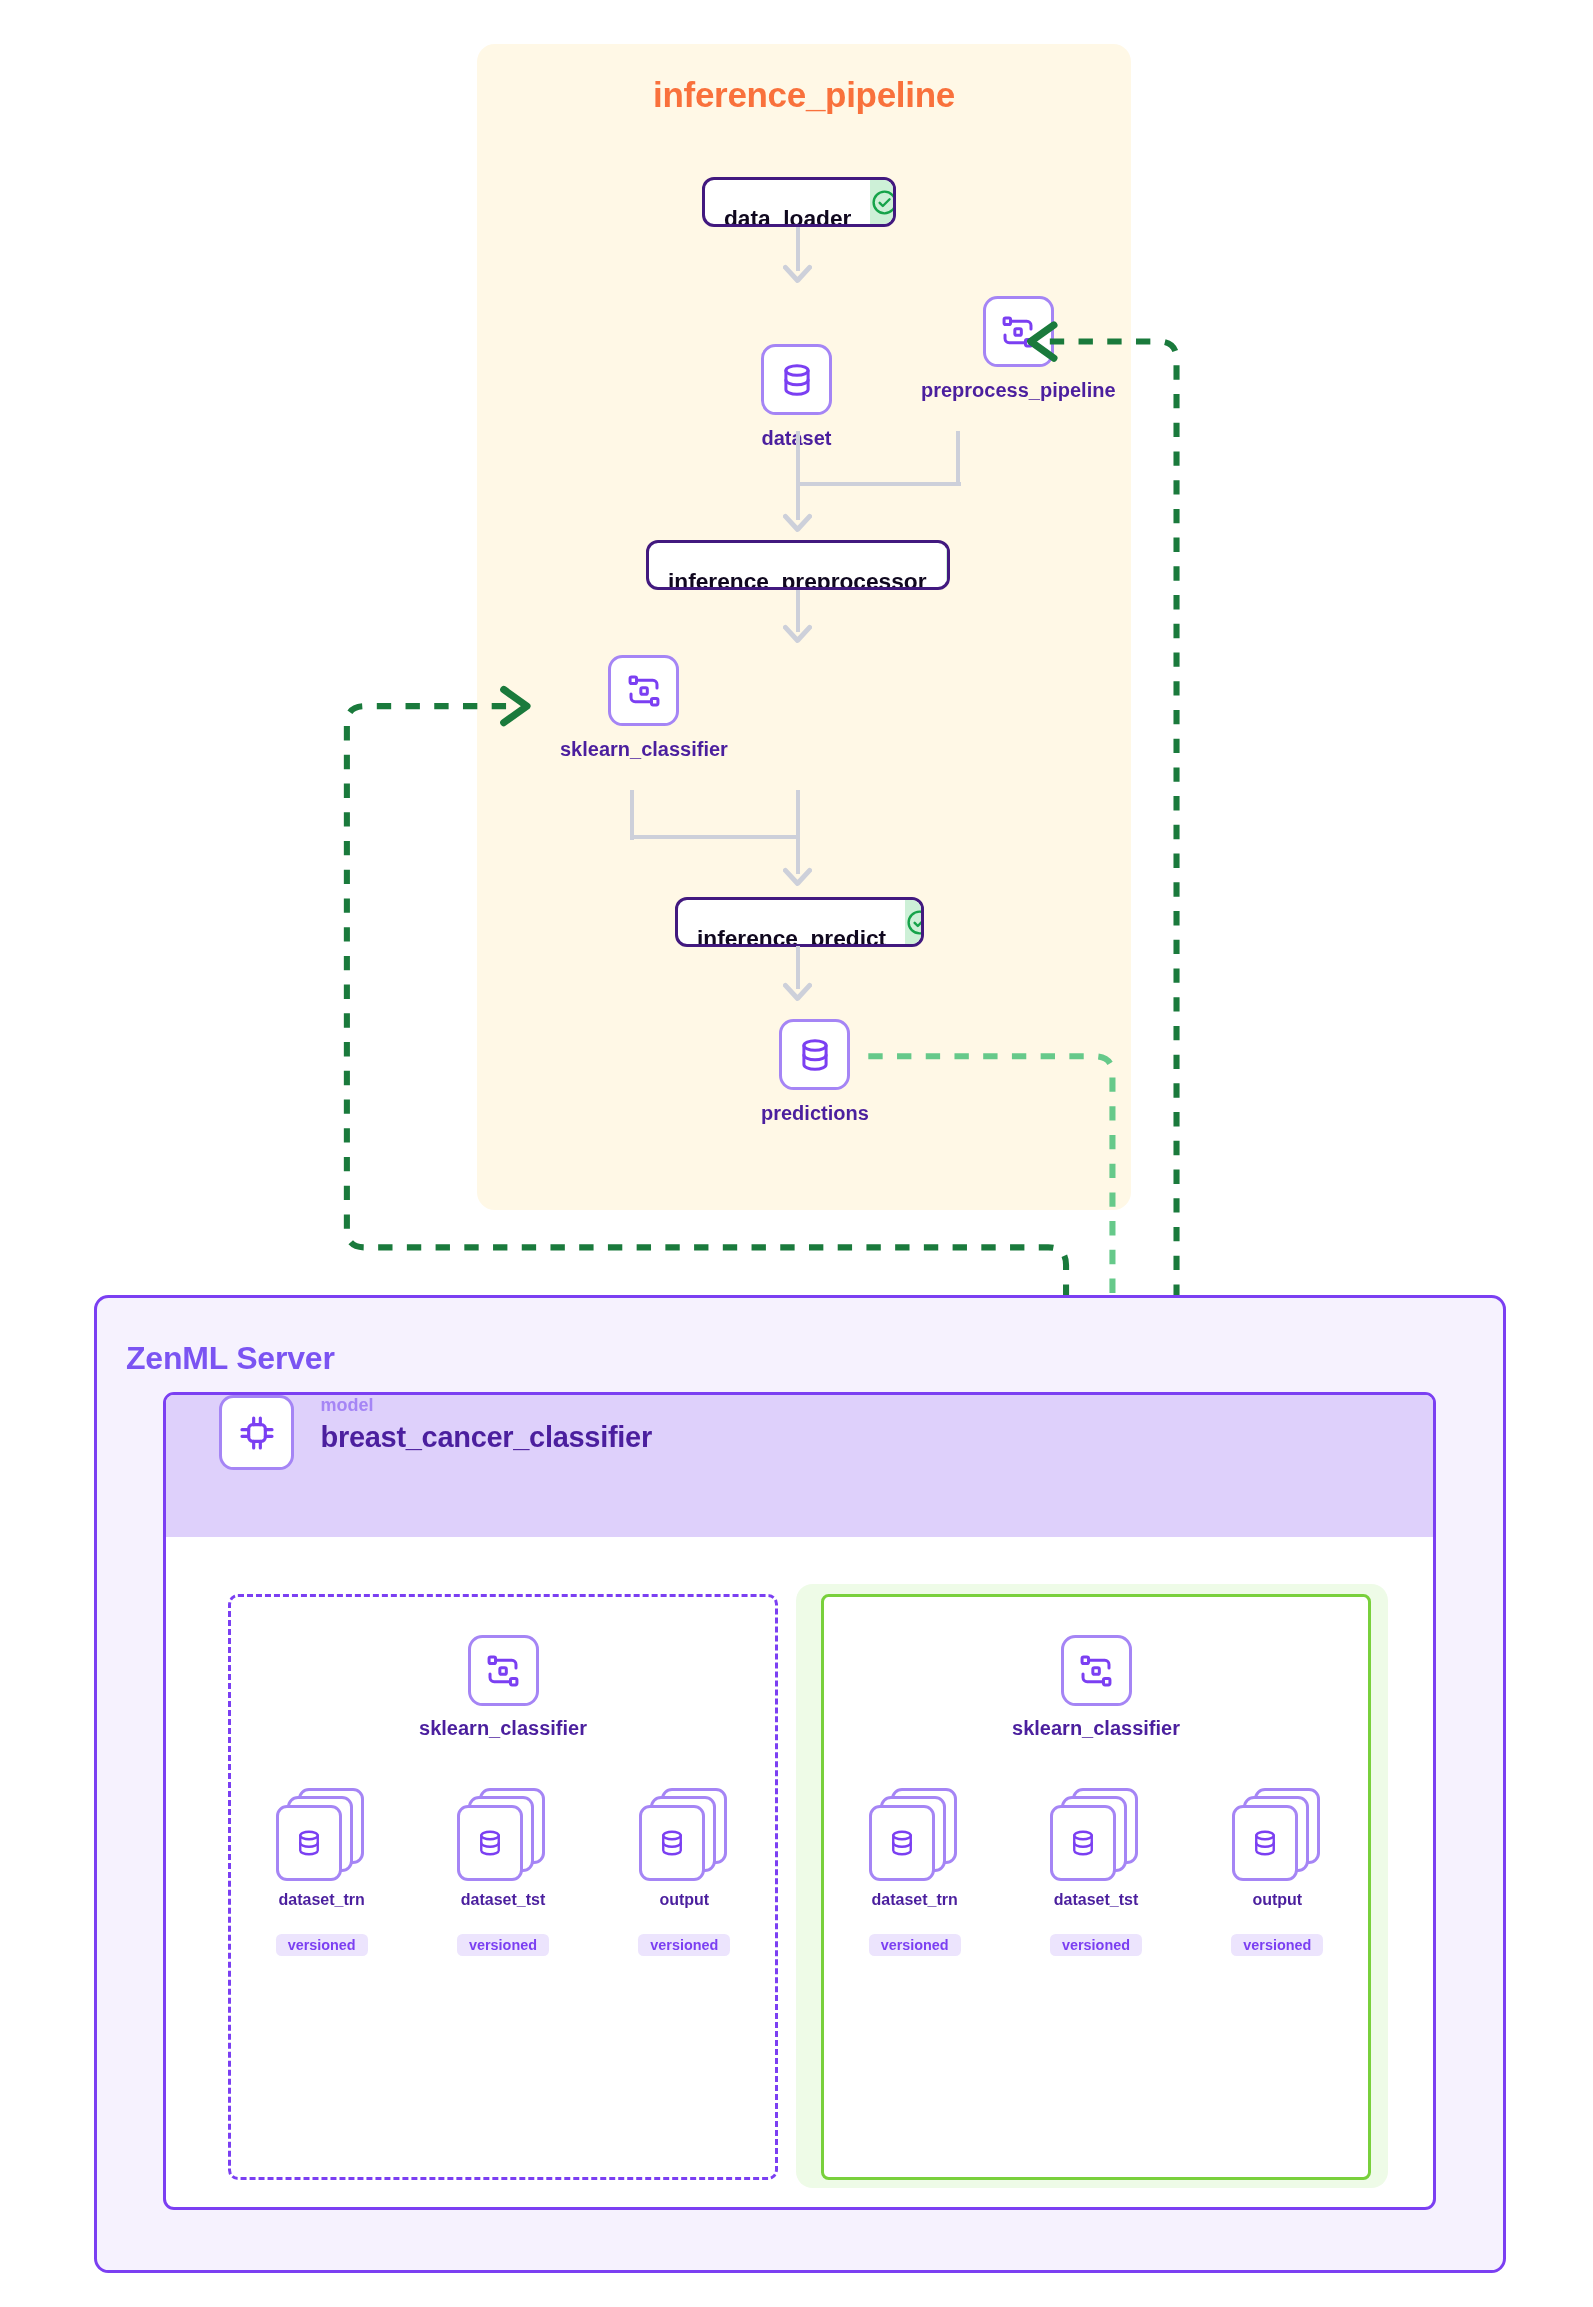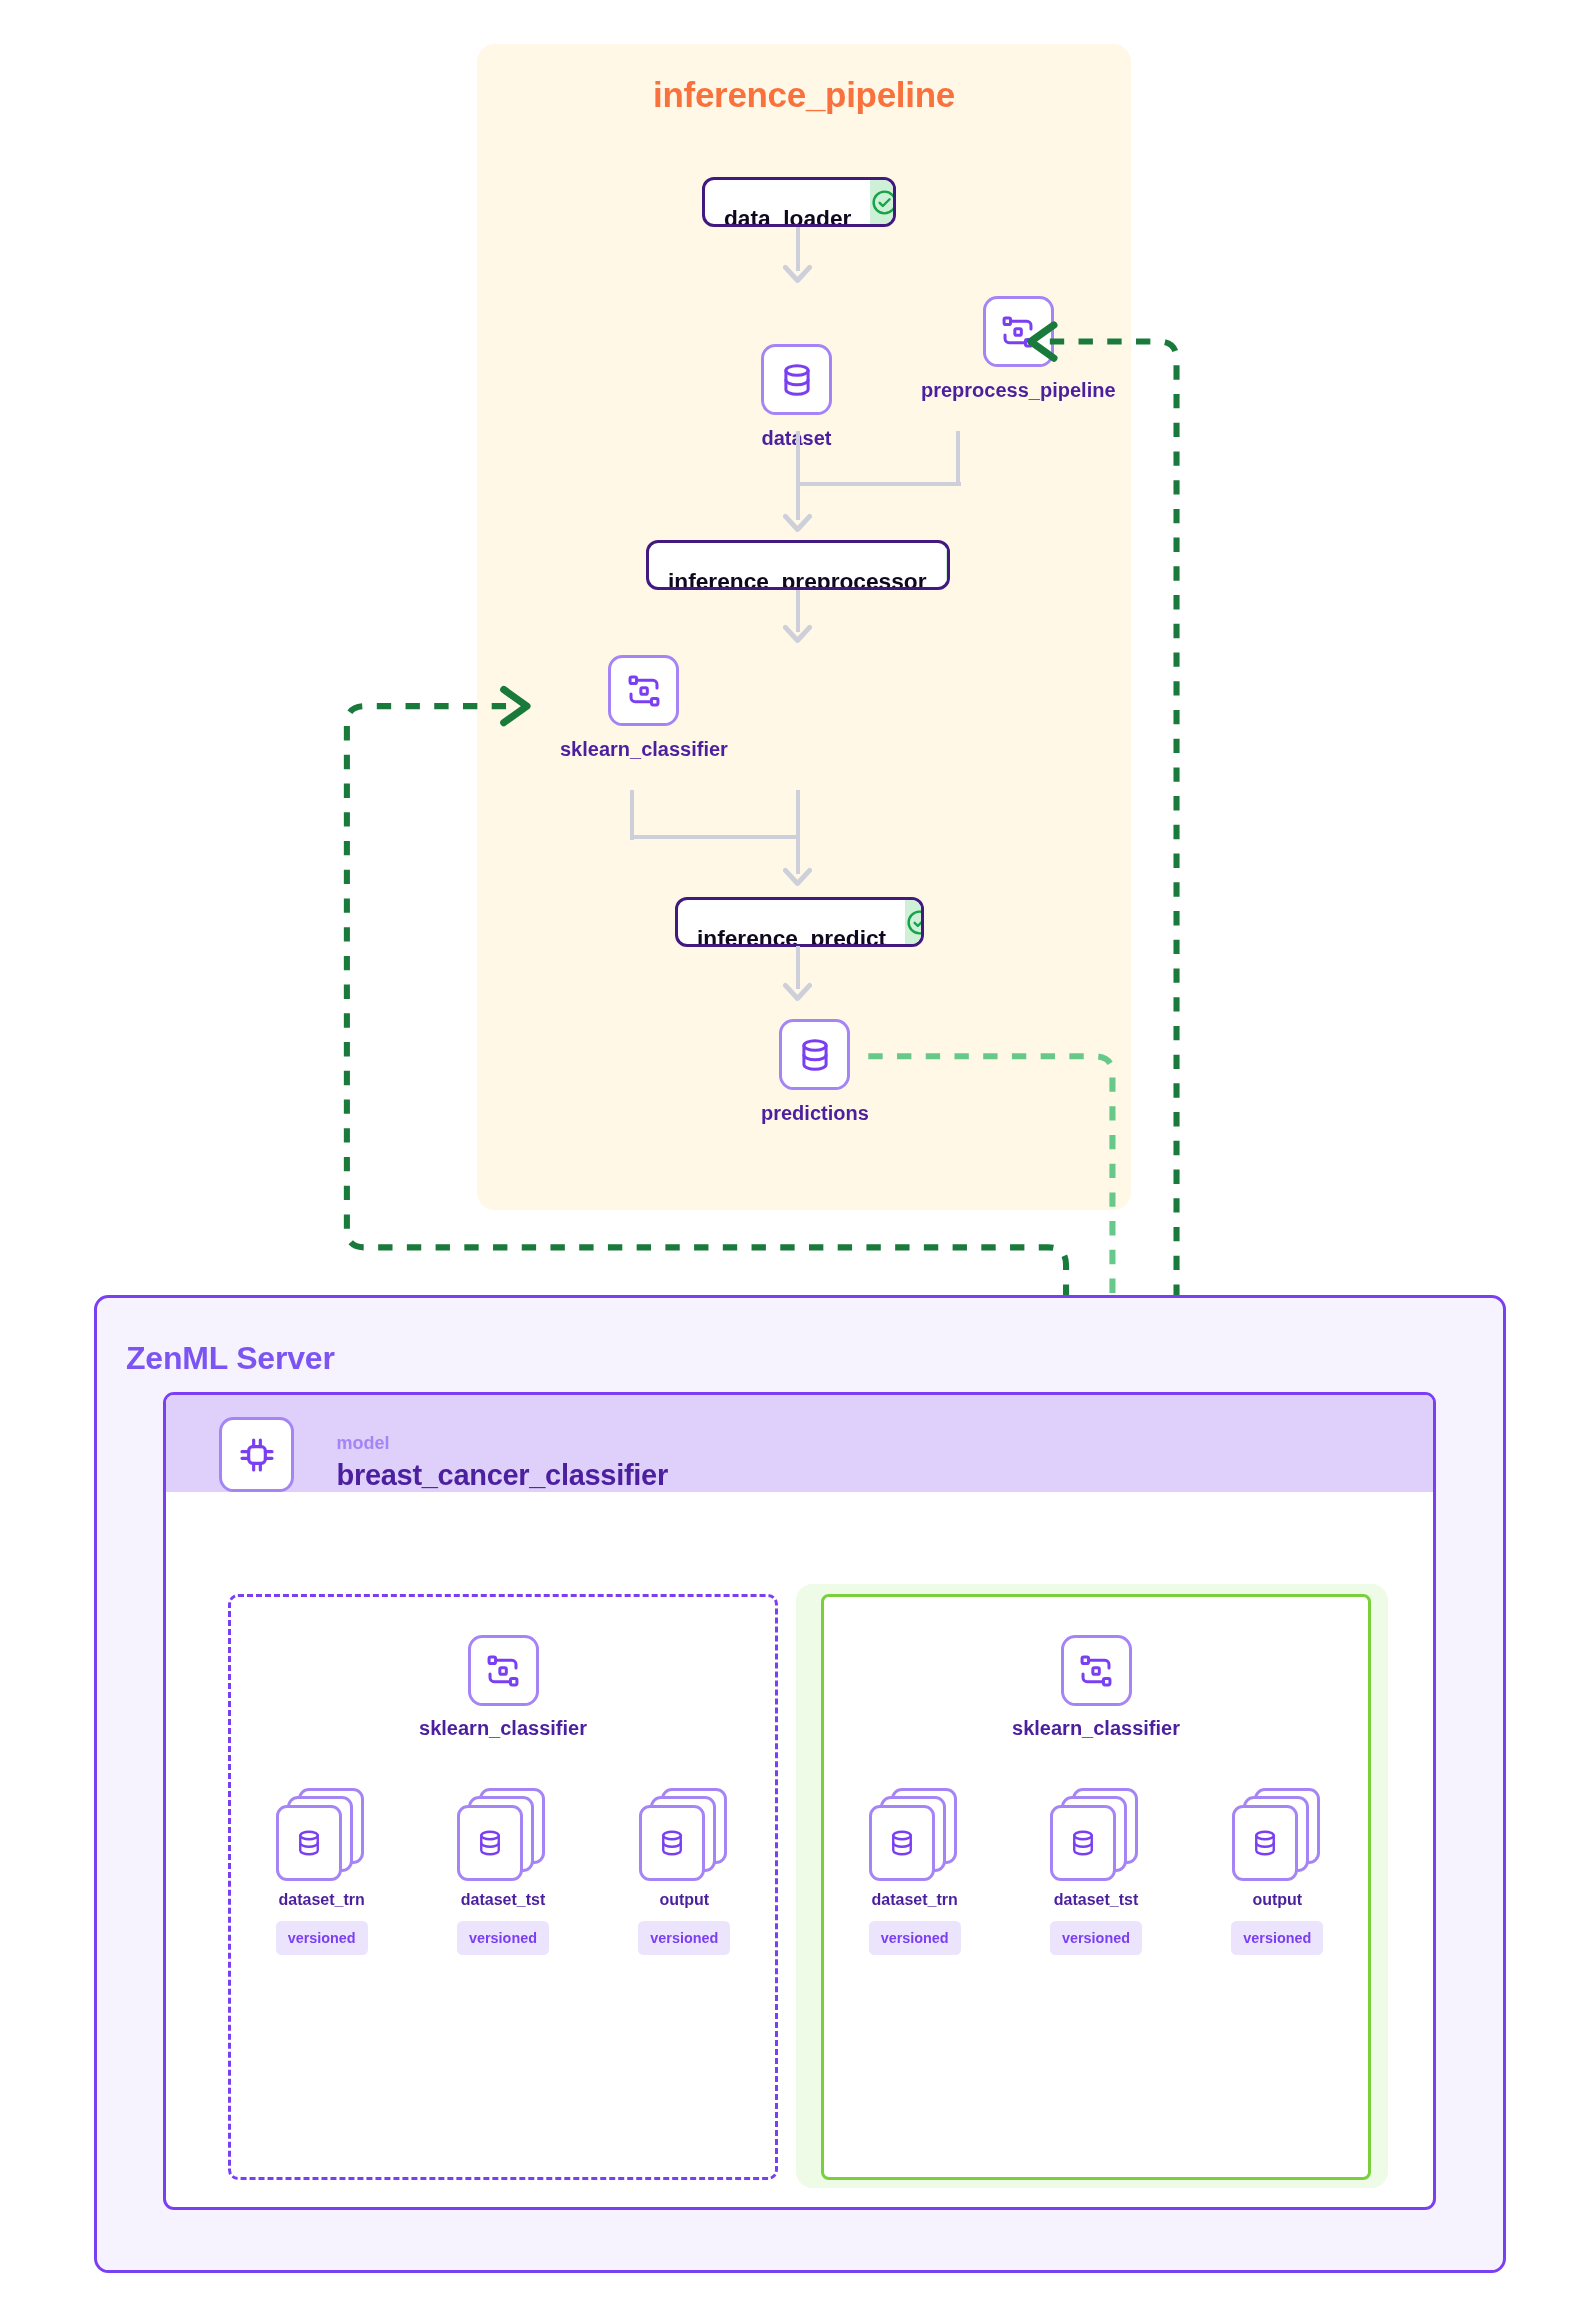--- a/index.html
+++ b/index.html
@@ -56,23 +56,23 @@
   }
   #server-title{
     position:absolute;left:126px;top:1340px;color:#7b54f2;
     font-size:32px;font-weight:bold;letter-spacing:-0.2px;
   }
   #model-outer{
     position:absolute;left:163px;top:1392px;width:1273px;height:818px;
     background:#ffffff;border:3.3px solid #7b3ff2;border-radius:11px;box-sizing:border-box;
   }
   #model-header{
-    position:absolute;left:166px;top:1395px;width:1267px;height:97px;
+    position:absolute;left:166px;top:1395px;width:1267px;height:142px;
     background:#ded0fb;border-radius:7.7px 7.7px 0 0;box-sizing:border-box;
-    display:flex;align-items:flex-end;padding-left:53px;gap:16px;
+    display:flex;align-items:flex-start;padding-left:53px;
   }
   #model-header .chip-card{
     width:75px;height:75px;background:#ffffff;border:3.3px solid #a585f5;
     border-radius:14.4px;display:flex;align-items:center;justify-content:center;
     box-sizing:border-box;flex:0 0 auto;
   }
   #model-header .mh-text{margin-left:26.5px;}
   #model-header .mh-kind{color:#a585f5;font-size:18px;font-weight:bold;line-height:1.15;}
   #model-header .mh-name{color:#4b1f9e;font-size:29px;font-weight:bold;margin-top:5.5px;letter-spacing:-0.3px;}
 
@@ -102,21 +102,21 @@
   .stack-wrap{position:relative;width:91px;height:94px;}
   .stack-card{
     position:absolute;width:66px;height:76px;background:#ffffff;
     border:3.3px solid #a585f5;border-radius:11px;box-sizing:border-box;
   }
   .stack-card.c3{left:22px;top:0;}
   .stack-card.c2{left:11px;top:8.3px;}
   .stack-card.c1{left:0;top:16.6px;display:flex;align-items:center;justify-content:center;}
   .stack-name{margin-top:8.8px;color:#4b1f9e;font-size:16px;font-weight:bold;white-space:nowrap;}
   .stack-badge{
-    margin-top:12px;background:#ece4fd;border-radius:5.5px;padding:9px 12px;
+    margin-top:25px;background:#ece4fd;border-radius:5.5px;padding:3px 12px;
     color:#7b3ff2;font-size:14.4px;font-weight:bold;
   }
 </style>
 </head>
 <body>
 
 <div id="stage">
 
   <div id="pipeline-box"></div>
   <div id="pipeline-title">inference_pipeline</div>

